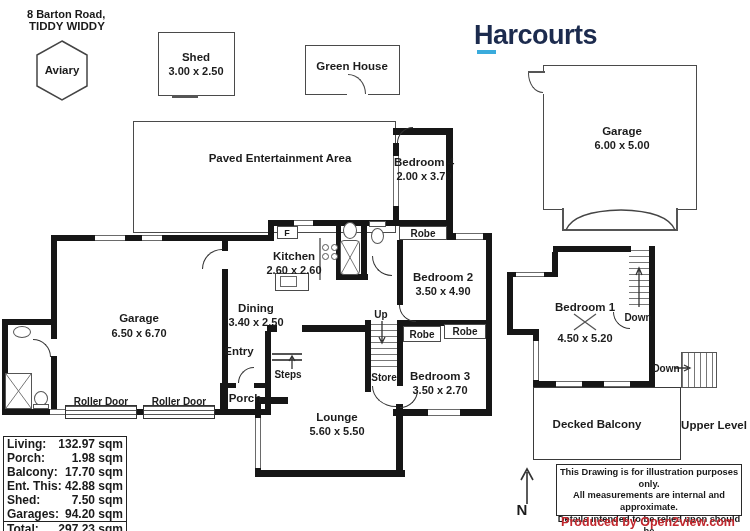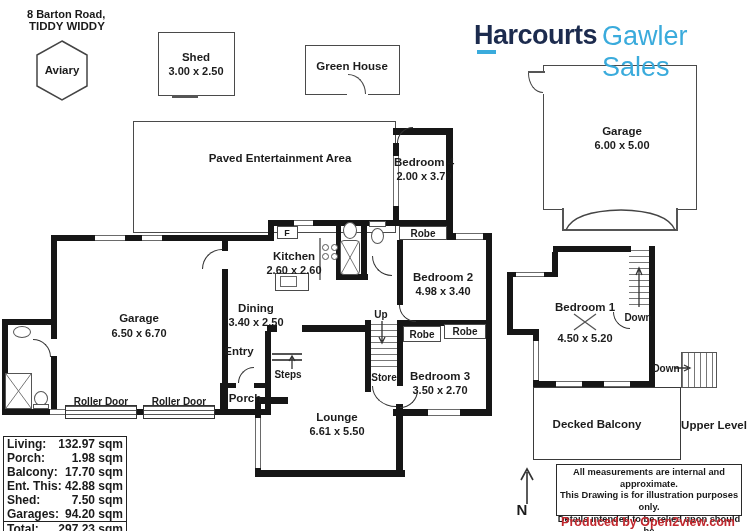--- a/index.html
+++ b/index.html
@@ -38,21 +38,20 @@
 </head>
 <body>
 
 <div id="plan">
 
   <div style="position:absolute;left:27px;top:8px;font-size:11px;z-index:6;font-weight:bold;">8 Barton Road,</div>
   <div style="position:absolute;left:29px;top:20px;font-size:11.5px;font-weight:800;z-index:6;">TIDDY WIDDY</div>
 
   <div style="position:absolute;left:474px;top:20px;font-size:27px;font-weight:800;letter-spacing:-0.5px;color:#1c2b4e;z-index:6;">Harcourts</div>
   <div style="position:absolute;left:477px;top:50px;width:19px;height:4px;background:#3aabdc;z-index:6;"></div>
-  <div style="position:absolute;left:602px;top:21px;font-size:27px;font-weight:400;color:#3aabdc;z-index:6;">Gawler Sales</div>
 
   <div class="lbl" style="left:62px;top:70px;">Aviary</div>
   <div class="thin" style="left:158px;top:32px;width:77px;height:64px;"></div>
   <div class="cover" style="left:175px;top:92px;width:22px;height:5px;"></div>
   <div class="line" style="left:172px;top:95px;width:26px;height:3px;"></div>
   <div class="lbl" style="left:196px;top:57px;">Shed</div>
   <div class="lbl dim" style="left:196px;top:71px;">3.00 x 2.50</div>
   <div class="thin" style="left:305px;top:45px;width:95px;height:50px;"></div>
   <div class="cover" style="left:347px;top:91px;width:21px;height:5px;"></div>
   <div class="arc" style="left:348px;top:74px;width:18px;height:20px;border-top:1.4px solid #444;border-right:1.4px solid #444;border-top-right-radius:100%;"></div>
@@ -178,36 +177,36 @@
   <div class="box" style="left:399px;top:226px;width:48px;height:14px;"></div>
   <div class="lbl sm" style="left:423px;top:233px;">Robe</div>
   <div class="box" style="left:403px;top:326px;width:38px;height:16px;"></div>
   <div class="lbl sm" style="left:422px;top:334px;">Robe</div>
   <div class="box" style="left:444px;top:324px;width:42px;height:15px;"></div>
   <div class="lbl sm" style="left:465px;top:331px;">Robe</div>
 
   <div class="lbl" style="left:424px;top:162px;">Bedroom 4</div>
   <div class="lbl dim" style="left:424px;top:176px;">2.00 x 3.70</div>
   <div class="lbl" style="left:443px;top:277px;">Bedroom 2</div>
-  <div class="lbl dim" style="left:443px;top:291px;">4.98 x 3.40</div>
+  <div class="lbl dim" style="left:443px;top:291px;">3.50 x 4.90</div>
   <div class="lbl" style="left:440px;top:376px;">Bedroom 3</div>
   <div class="lbl dim" style="left:440px;top:390px;">3.50 x 2.70</div>
   <div class="lbl" style="left:294px;top:256px;">Kitchen</div>
   <div class="lbl dim" style="left:294px;top:270px;">2.60 x 2.60</div>
   <div class="lbl" style="left:256px;top:308px;">Dining</div>
   <div class="lbl dim" style="left:256px;top:322px;">3.40 x 2.50</div>
   <div class="lbl" style="left:139px;top:318px;">Garage</div>
   <div class="lbl dim" style="left:139px;top:333px;">6.50 x 6.70</div>
   <div class="lbl" style="left:239px;top:351px;">Entry</div>
   <div class="lbl sm" style="left:288px;top:374px;">Steps</div>
   <div class="lbl" style="left:245px;top:398px;">Porch</div>
   <div class="lbl sm" style="left:381px;top:314px;">Up</div>
   <div class="lbl sm" style="left:384px;top:377px;">Store</div>
   <div class="lbl" style="left:337px;top:417px;">Lounge</div>
-  <div class="lbl dim" style="left:337px;top:431px;">6.61 x 5.50</div>
+  <div class="lbl dim" style="left:337px;top:431px;">5.60 x 5.50</div>
   <div class="lbl" style="left:622px;top:131px;">Garage</div>
   <div class="lbl dim" style="left:622px;top:145px;text-align:center;">6.00 x 5.00</div>
   <div class="lbl" style="left:585px;top:307px;">Bedroom 1</div>
   <div class="lbl dim" style="left:585px;top:338px;">4.50 x 5.20</div>
   <div class="lbl sm" style="left:638px;top:317px;">Down</div>
   <div class="lbl sm" style="left:666px;top:368px;">Down</div>
   <div class="lbl" style="left:597px;top:424px;">Decked Balcony</div>
   <div class="lbl" style="left:714px;top:425px;">Upper Level</div>
   <div class="lbl" style="left:522px;top:509px;font-size:15px;font-weight:700;">N</div>
 
@@ -252,20 +251,20 @@
         <span>Garages:</span>
         <span>94.20 sqm</span>
       </div>
     <div class="arow trow">
         <span>Total:</span>
         <span>297.23 sqm</span>
       </div>
   </div>
 
   <div id="disc">
+    <div>This Drawing is for illustration purposes only.</div>
     <div>All measurements are internal and approximate.</div>
-    <div>This Drawing is for illustration purposes only.</div>
     <div>Details intended to be relied upon should be</div>
 
   </div>
   <div class="lbl" style="left:648px;top:522px;font-size:12.5px;color:#c1272d;font-weight:600;">Produced by Open2view.com</div>
 
 </div>
 
 </body></html>

